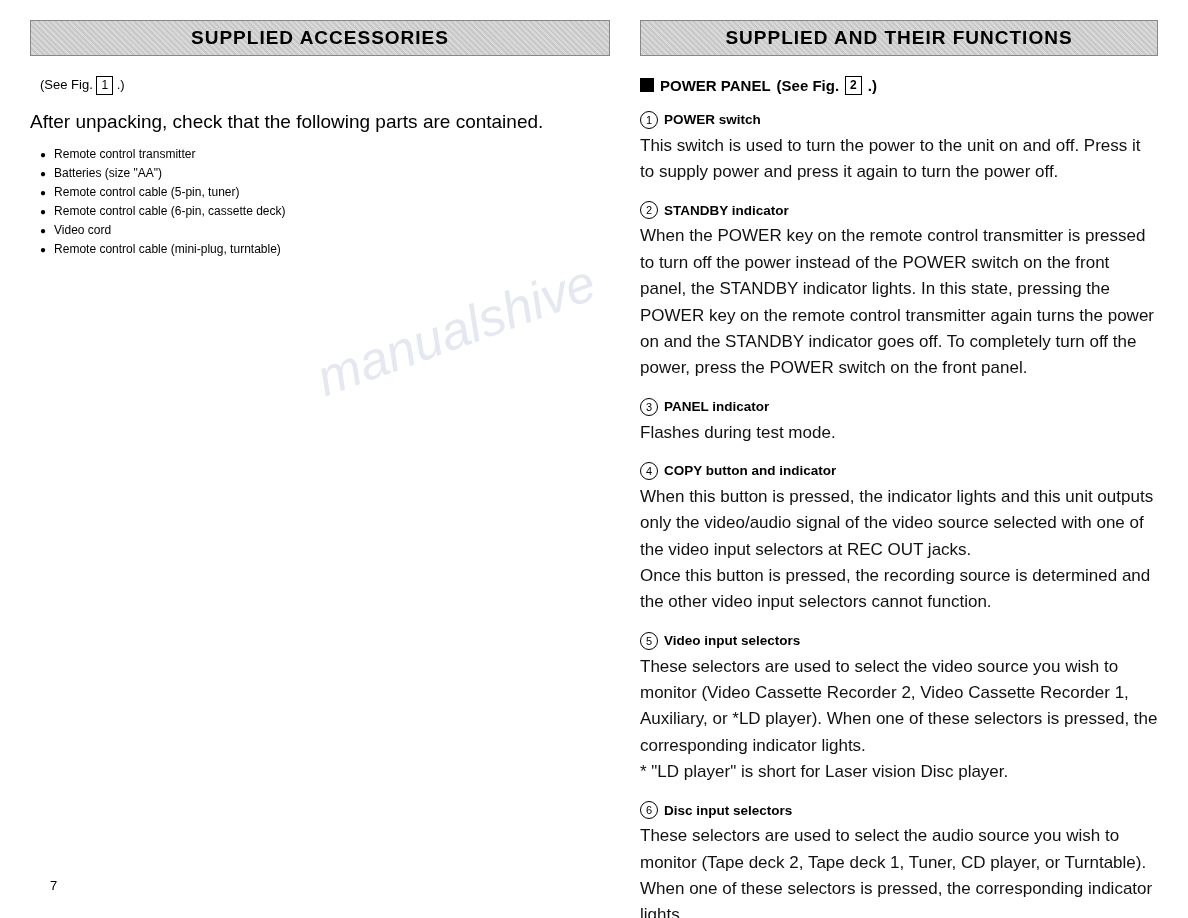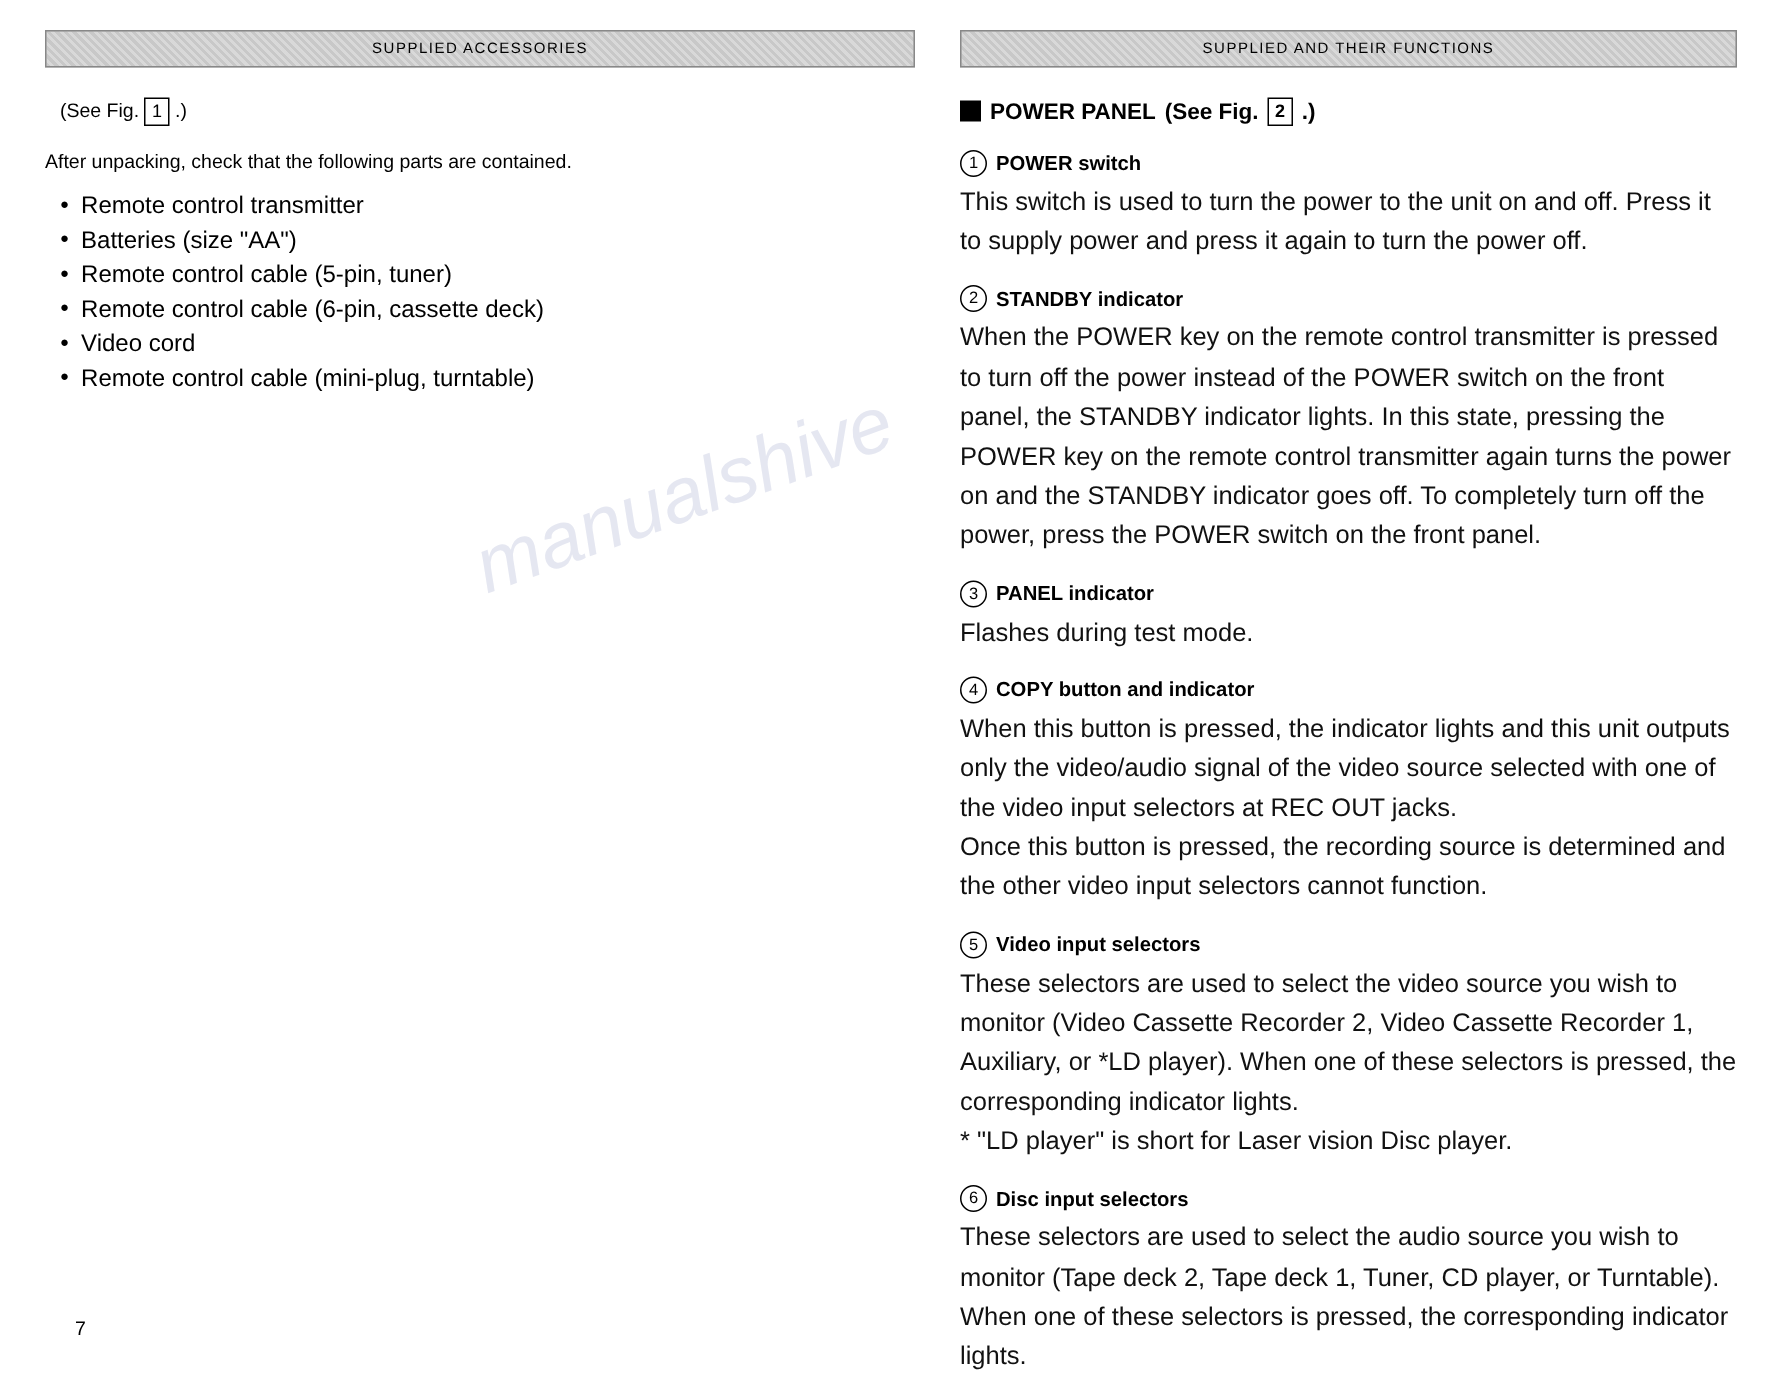--- a/index.html
+++ b/index.html
@@ -39,53 +39,53 @@
       background: #c8c8c8;
       background-image: repeating-linear-gradient(
         45deg,
         transparent,
         transparent 2px,
         rgba(255,255,255,0.3) 2px,
         rgba(255,255,255,0.3) 4px
       );
       border: 1px solid #888;
       text-align: center;
-      font-weight: normal;
-      font-size: 10px;
+      font-weight: bold;
+      font-size: 19px;
       padding: 6px 12px;
       letter-spacing: 1px;
       margin-bottom: 20px;
     }
 
     .see-fig {
       font-size: 13px;
       margin-bottom: 16px;
       margin-left: 10px;
     }
 
     .fig-box {
       display: inline-block;
       border: 1px solid #000;
       padding: 0 4px;
       font-size: 12px;
       line-height: 1.4;
     }
 
     .intro-text {
-      font-size: 13px;
+      font-size: 19px;
       margin-bottom: 14px;
     }
 
     .bullet-list {
       list-style: none;
       padding-left: 10px;
     }
 
     .bullet-list li {
-      font-size: 16px;
+      font-size: 12px;
       margin-bottom: 5px;
       display: flex;
       align-items: flex-start;
       gap: 8px;
     }
 
     .bullet-list li::before {
       content: "●";
       font-size: 10px;
       margin-top: 2px;

